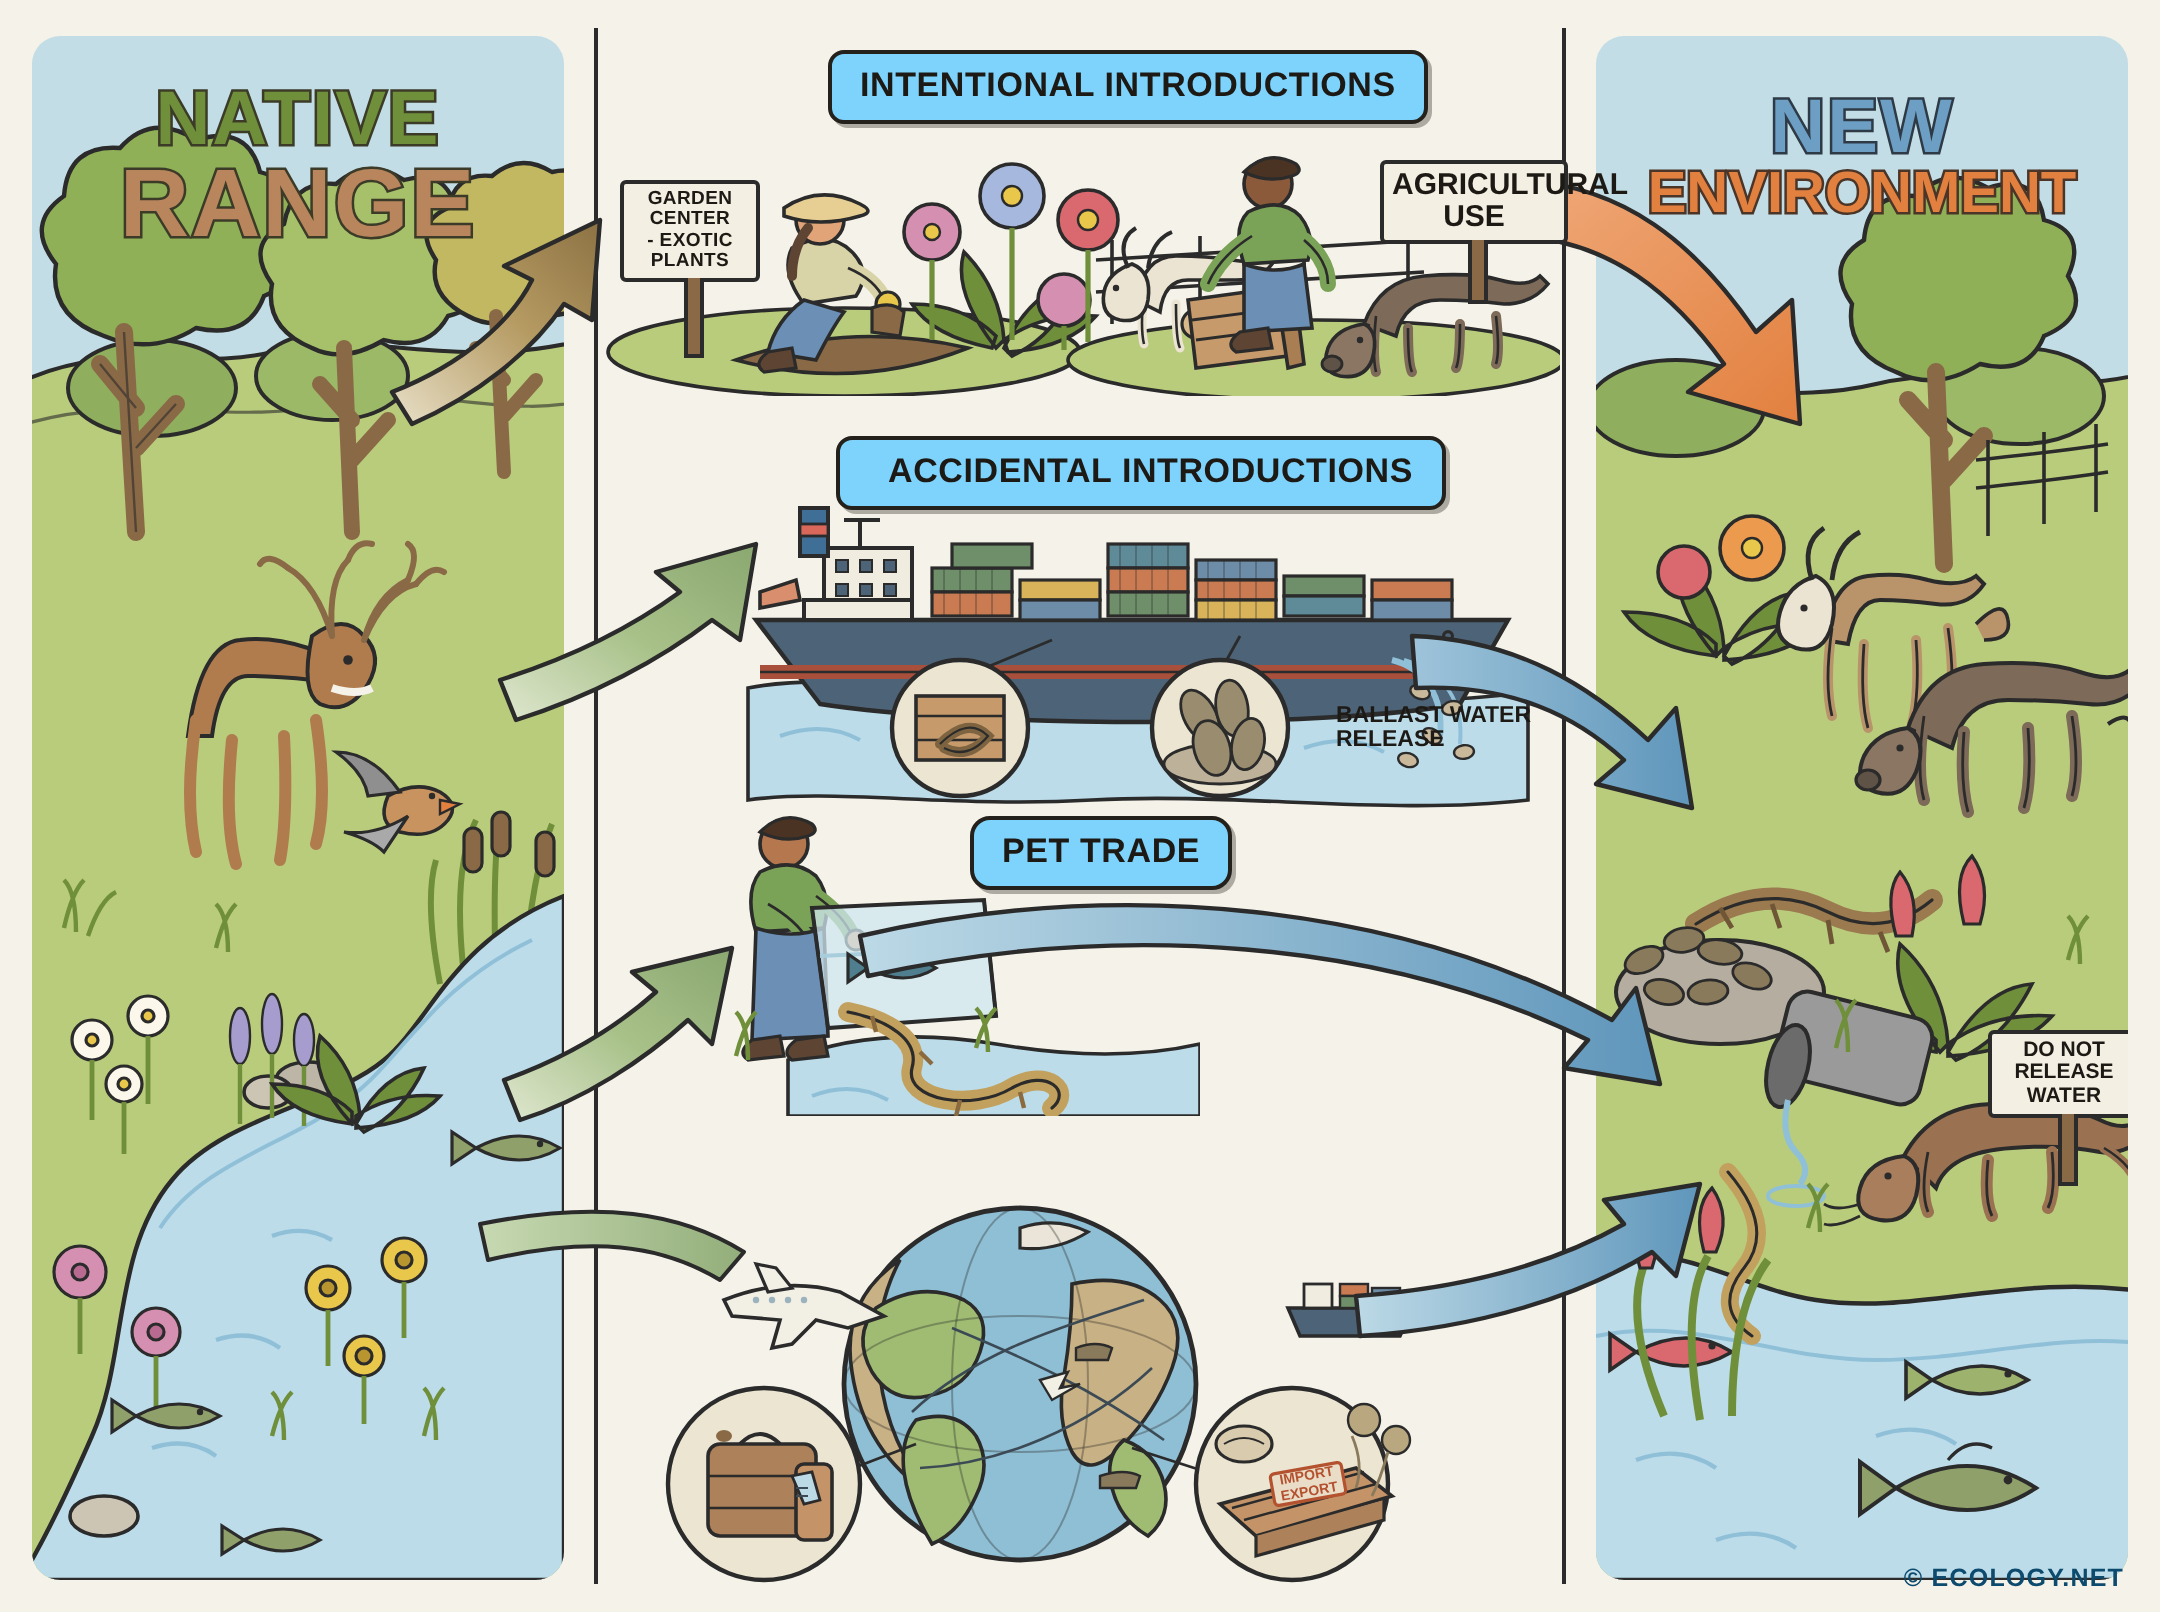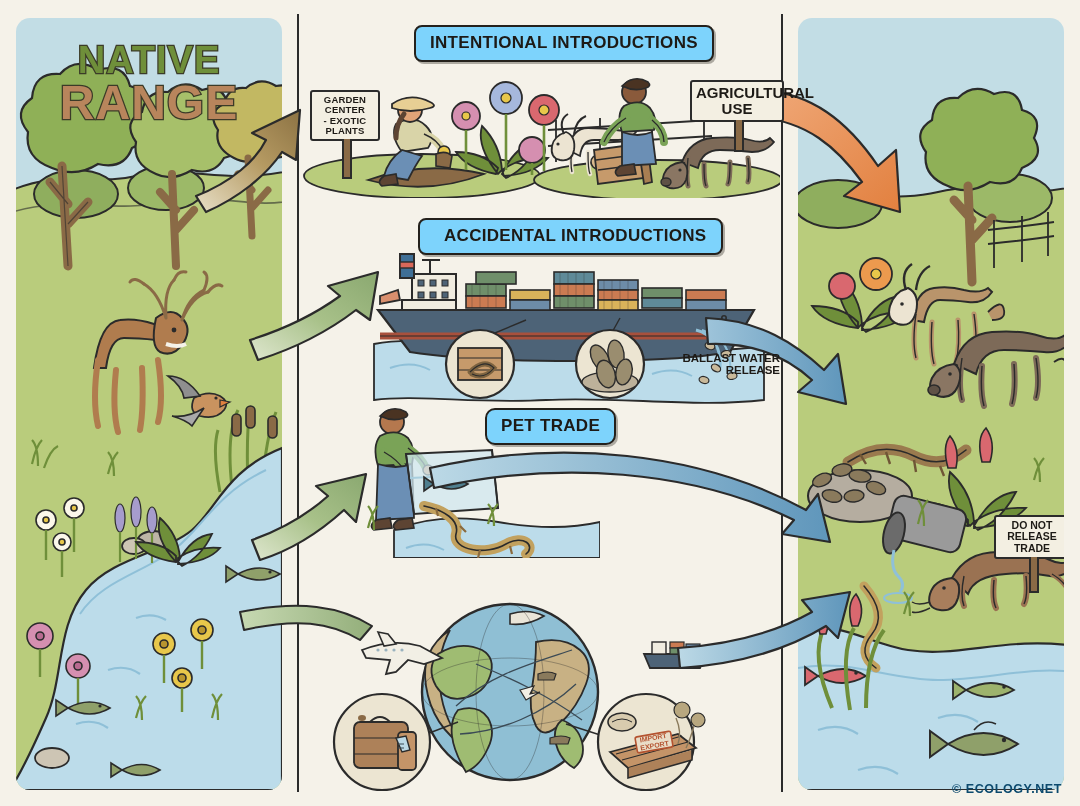--- a/index.html
+++ b/index.html
@@ -123,21 +123,21 @@
   }
   .sign .post {
     position: absolute; left: 50%; margin-left: -3px; top: 100%;
     width: 6px; background: #8a6a46; border: 2px solid #2b2b2b; border-top: none;
   }
 
   .note-text {
     position: absolute;
     font-weight: 800;
     color: #1d1a16;
-    text-align: right;
+    text-align: left;
     line-height: 1.05;
     z-index: 16;
   }
 
   #credit {
     position: absolute;
     right: 18px; bottom: 10px;
     font-size: 12.5px;
     font-weight: 700;
     letter-spacing: 0.6px;
@@ -384,25 +384,29 @@
         <path d="M22 616 q-6 -20 2 -30 q10 12 4 30 Z M54 608 q-6 -22 4 -32 q10 14 2 32 Z" fill="#d9686f" stroke="#2b2b2b" stroke-width="1.6"></path>
       </g>
 
       <g stroke="#6f8f3a" stroke-width="2.2" fill="none">
         <path d="M120 506 q4 -18 10 -24 M126 508 q0 -20 -6 -26"></path>
         <path d="M106 596 q4 -16 10 -22 M112 598 q0 -18 -6 -24"></path>
         <path d="M236 462 q4 -16 10 -22 M242 464 q0 -18 -6 -24"></path>
       </g>
     </svg>
 
+    <div class="panel-title" id="title-new">
+      <span class="tl1">NEW</span>
+      <span class="tl2">ENVIRONMENT</span>
+    </div>
 
     <div class="sign" id="sign-do-not-release" style="left:196px; top:497px; width:64px; font-size:10.5px;">
       <span>DO NOT</span><br>
       <span>RELEASE</span><br>
-      <span>TRADE</span>
+      <span>WATER</span>
       <span class="post" style="height:34px;"></span>
     </div>
   </div>
 
   <div class="divider" id="divider-left"></div>
   <div class="divider" id="divider-right"></div>
 
   <svg class="arrow-svg">
     <defs>
       <linearGradient id="gBrown" x1="0" y1="1" x2="1" y2="0">

